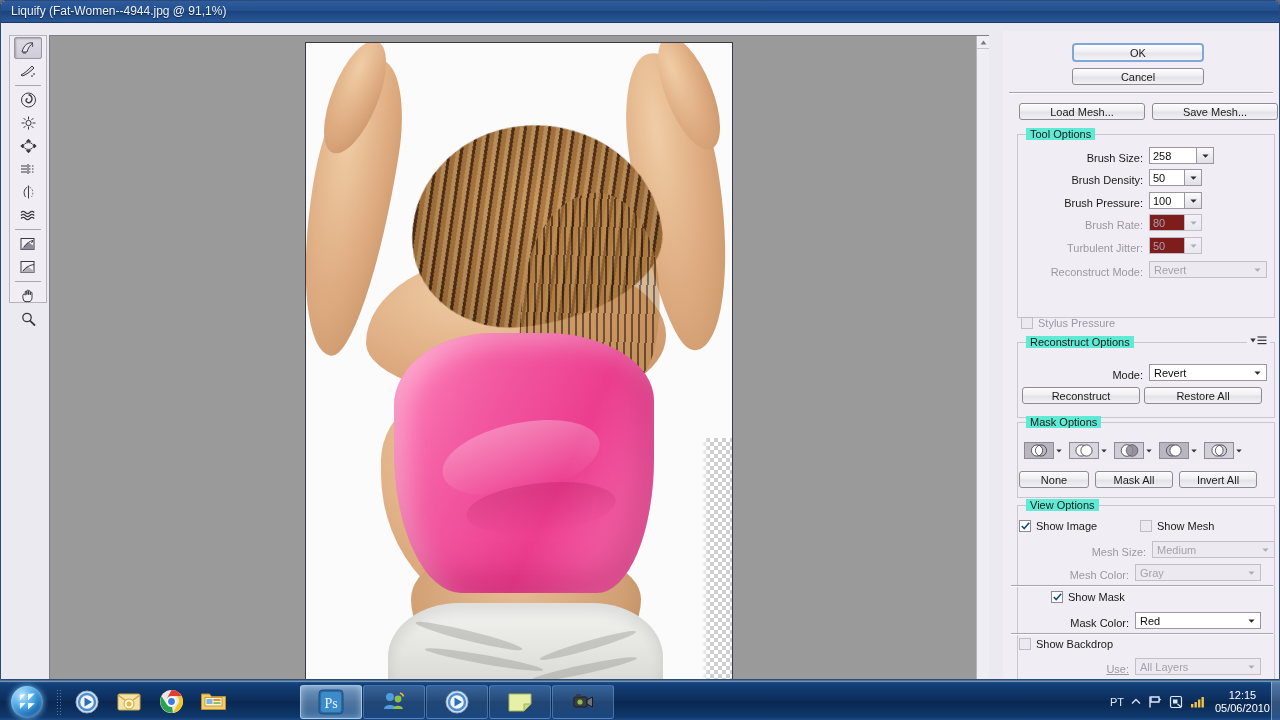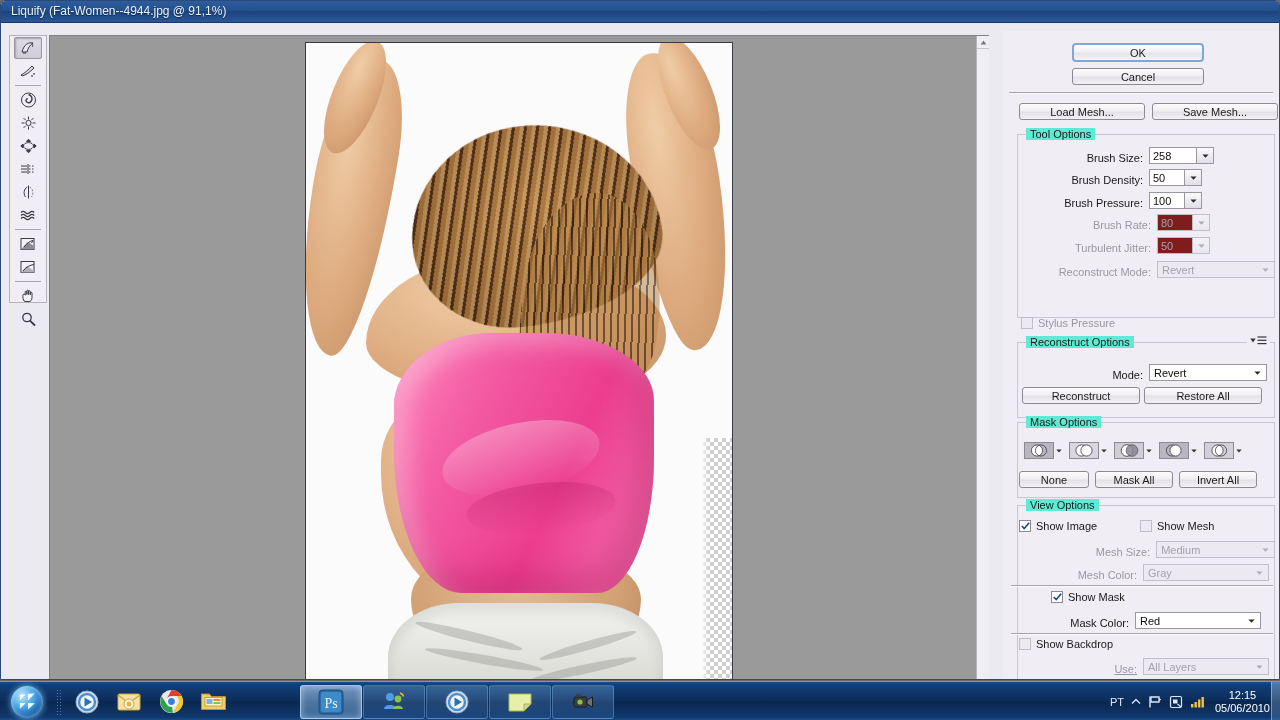--- a/index.html
+++ b/index.html
@@ -180,21 +180,21 @@
     white-space:nowrap;
   }
   .flyout{
     position:absolute; right:4px; top:-7px;
     background:#f0eef4; padding:0 3px;
     display:flex; align-items:center; gap:1px;
   }
 
   .row{ position:absolute; height:18px; display:flex; align-items:flex-end; }
   .lbl{ font-size:11px; color:#181818; text-align:right; white-space:nowrap; }
-  .lbl.dis{ color:#9b98a3;margin-left:8px; }
+  .lbl.dis{ color:#9b98a3; }
 
   .field{
     height:17px;
     border:1px solid #9a97a3;
     background:#ffffff;
     display:flex; align-items:center;
     padding:0 3px;
     font-size:11px; color:#0e0e0e;
   }
   .field.dis{ background:#7f1d1d; color:#a5a2ad; border-color:#bebbc6; }

